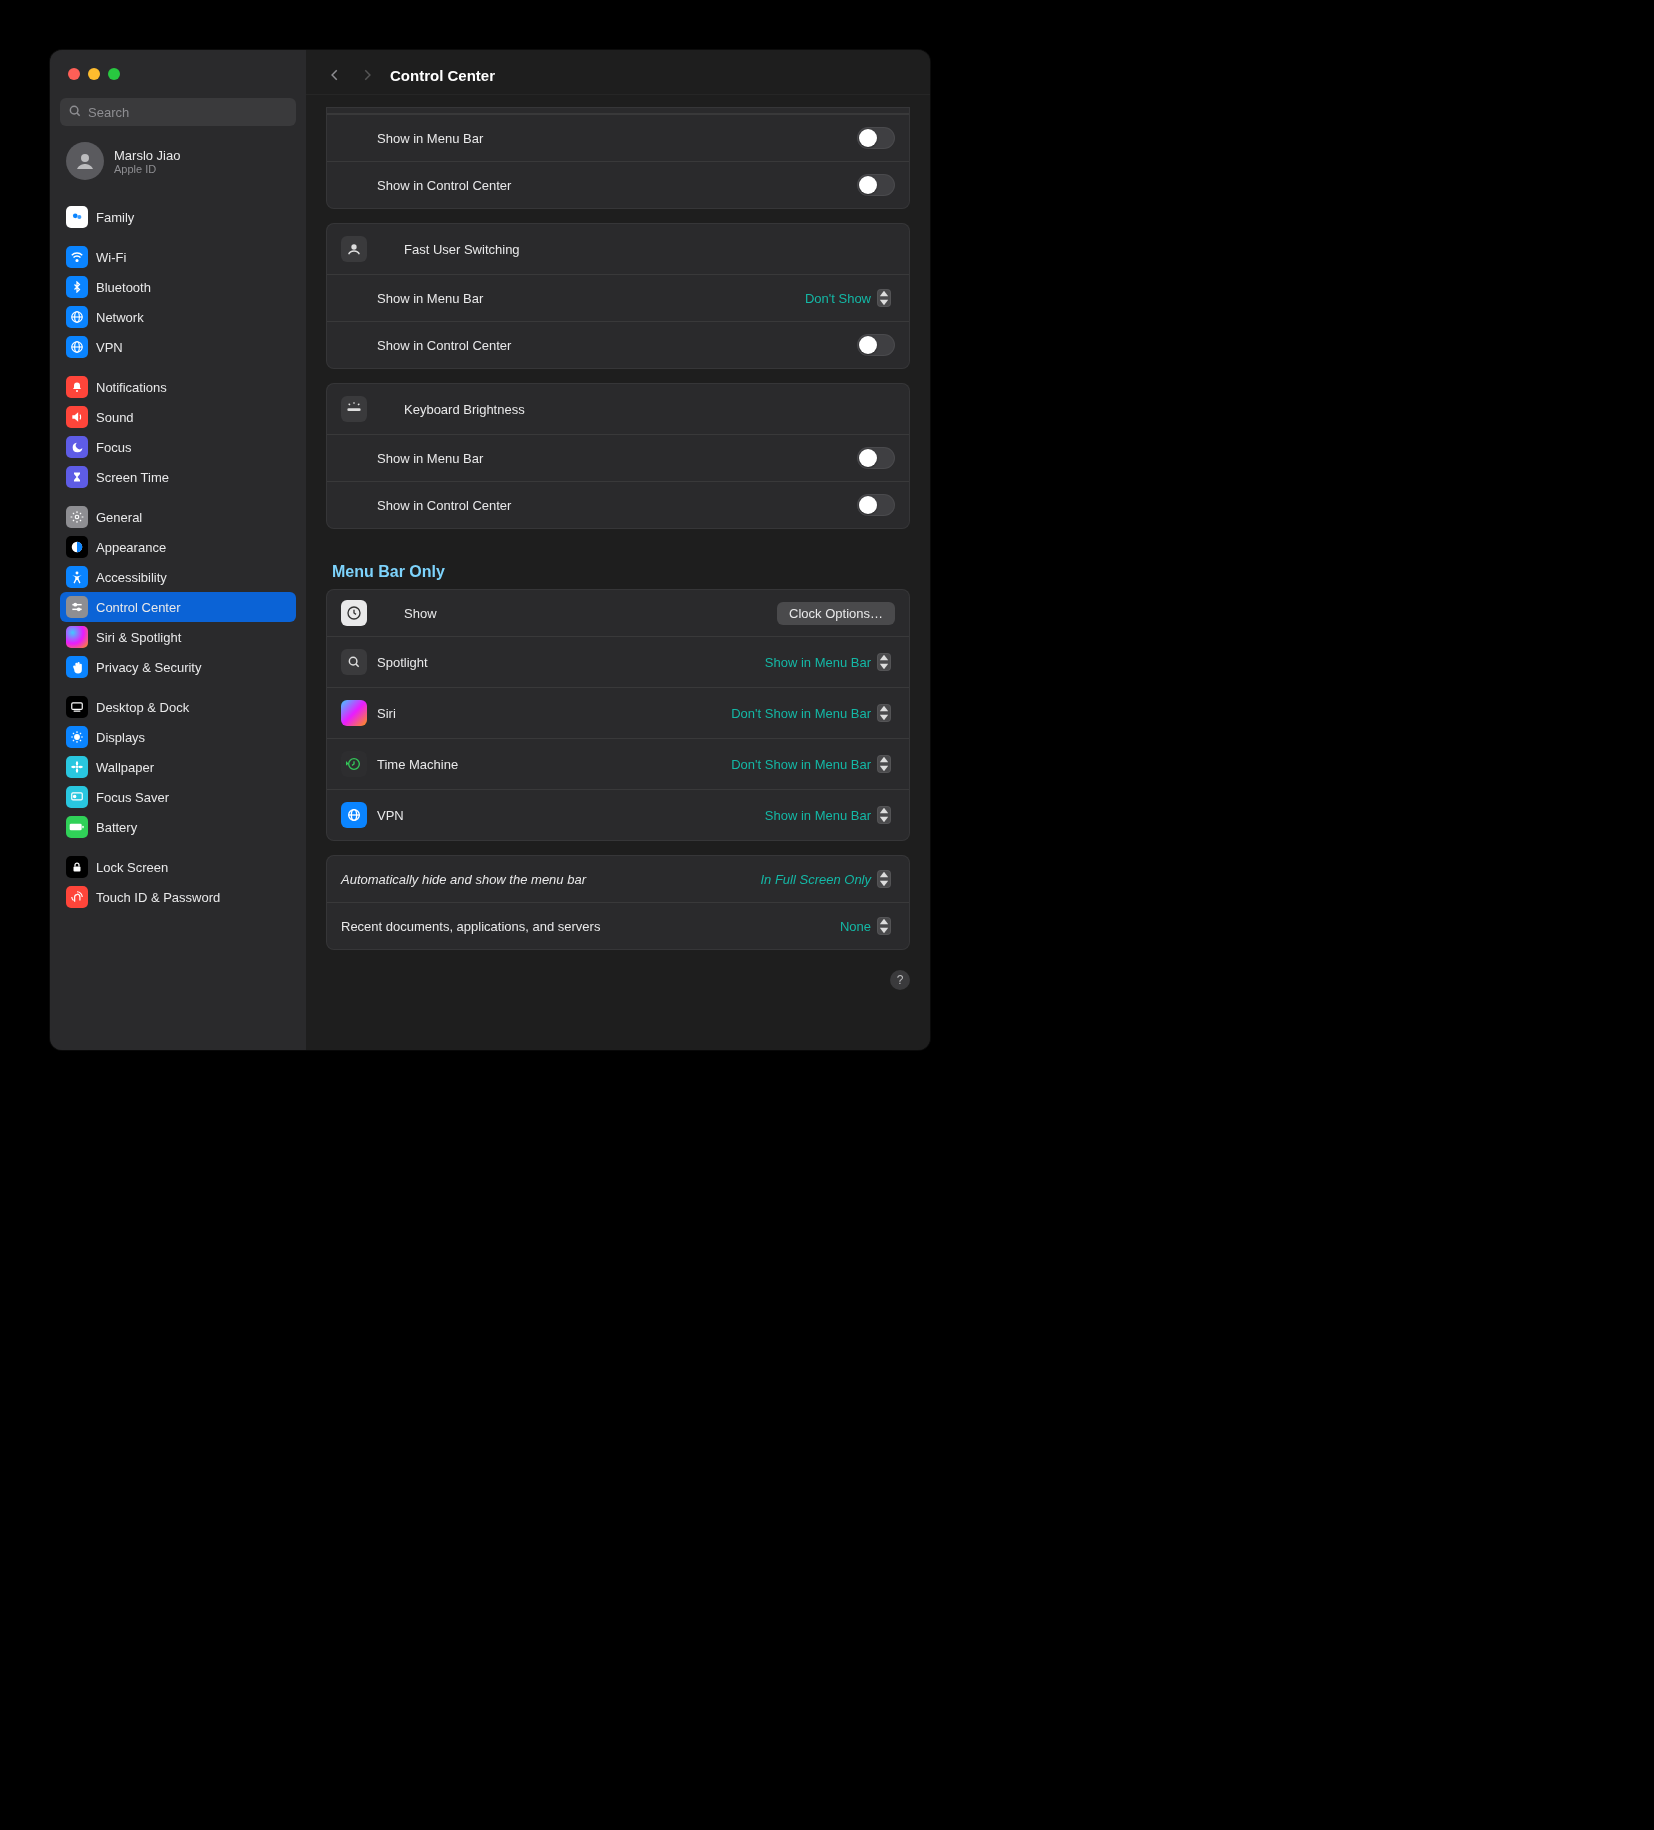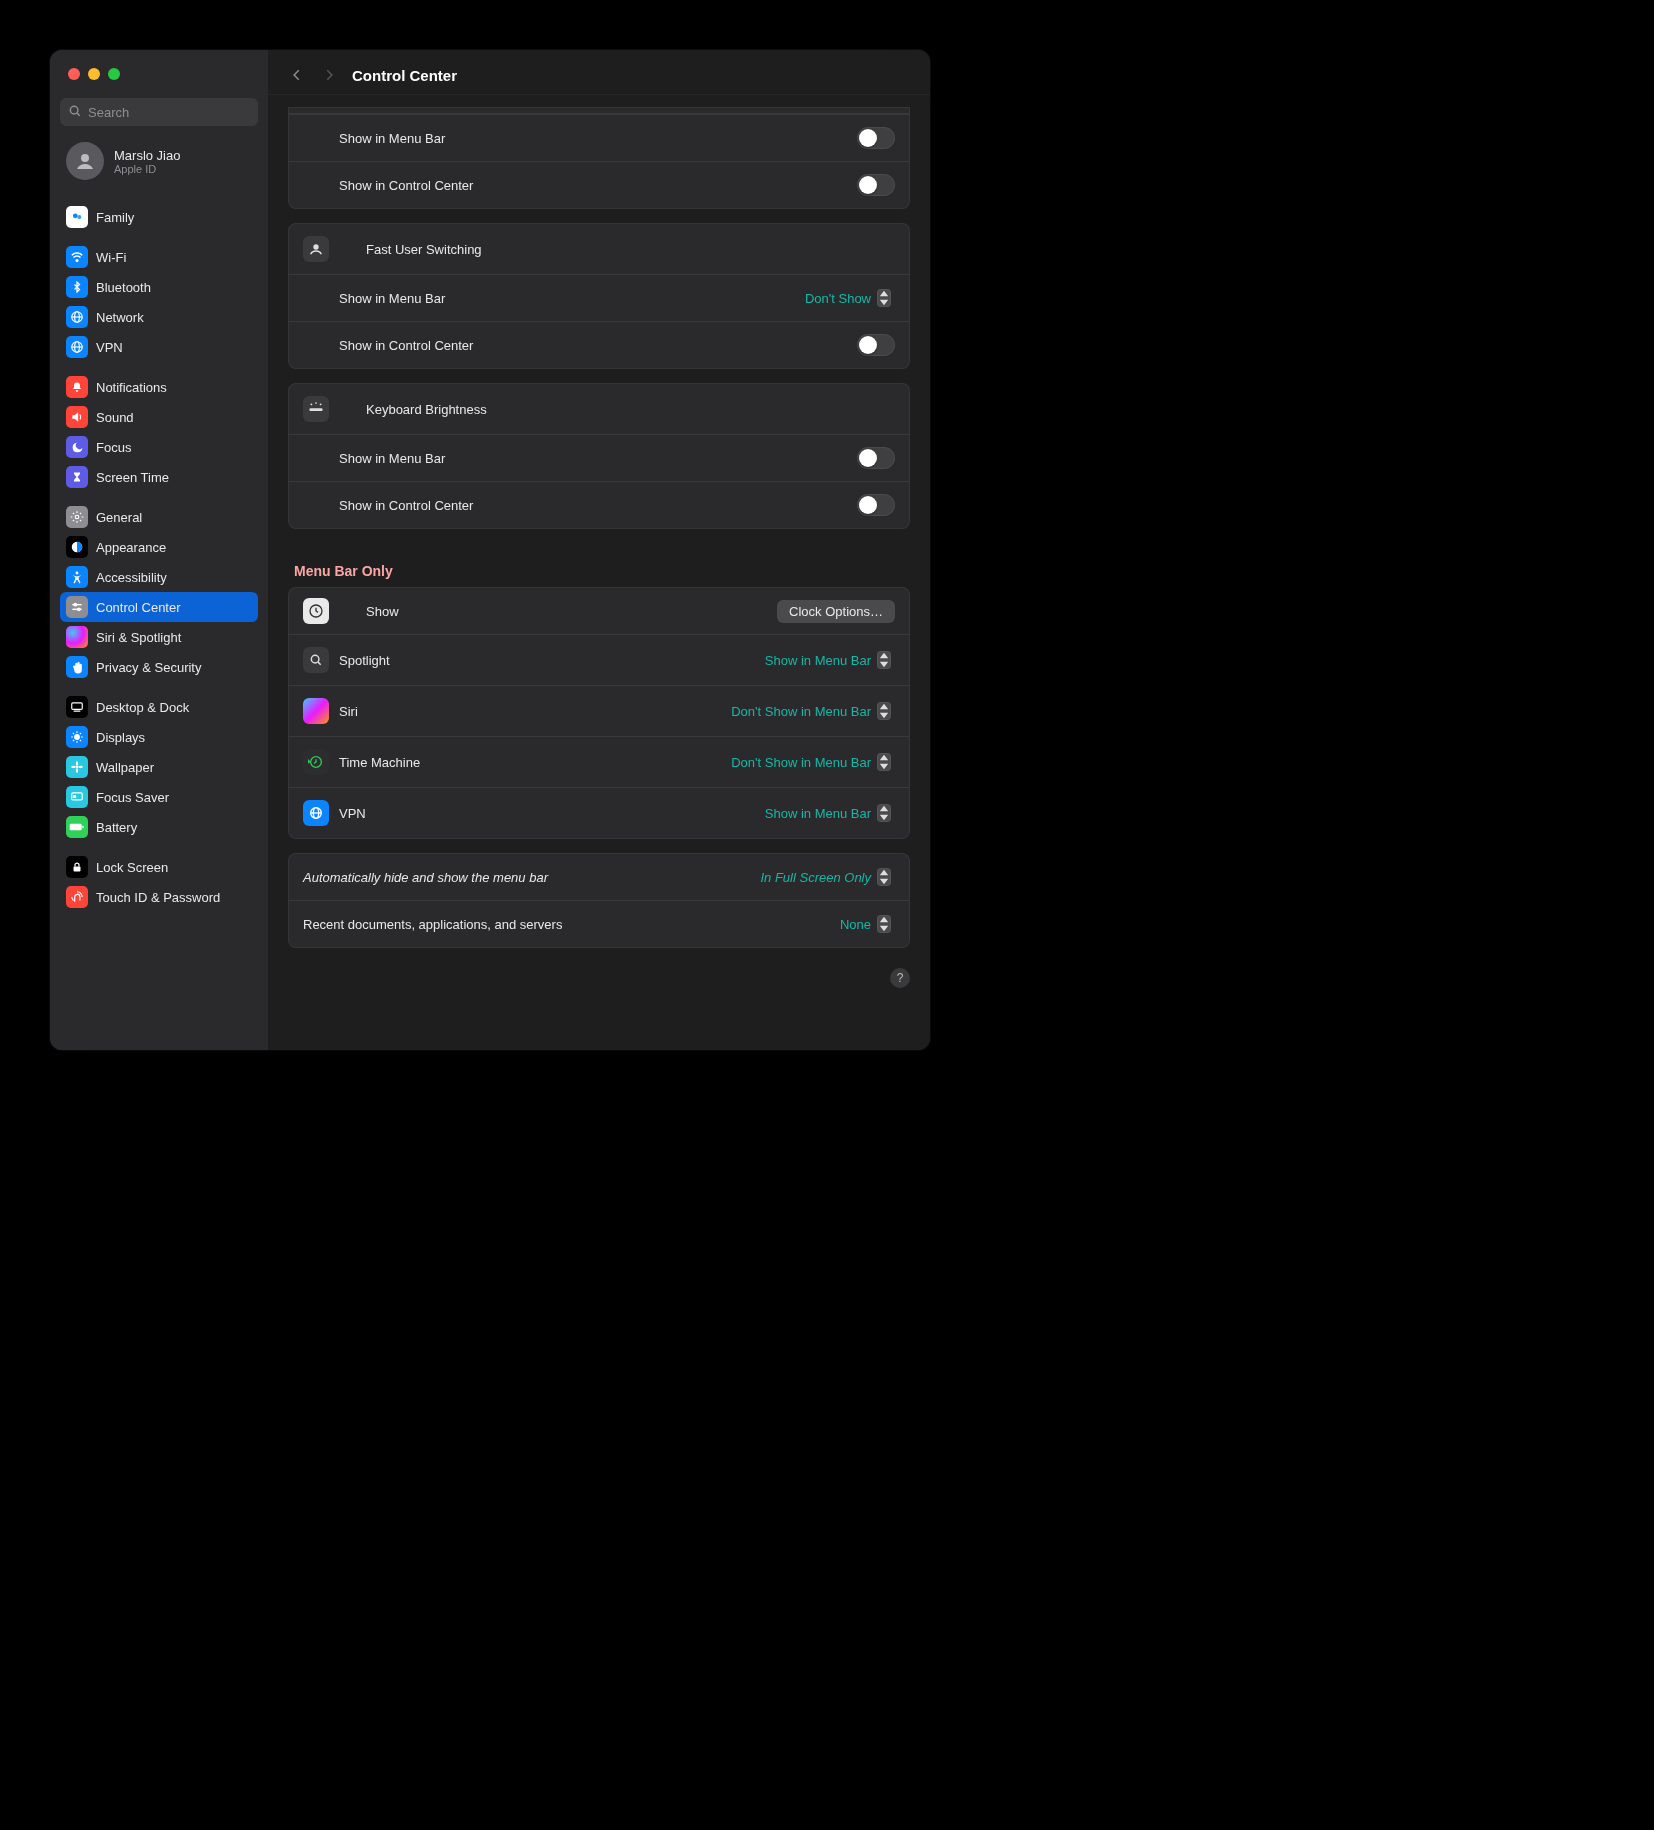--- a/index.html
+++ b/index.html
@@ -17,21 +17,21 @@
     width: 880px;
     height: 1000px;
     background: #1e1e1e;
     border-radius: 12px;
     overflow: hidden;
     box-shadow: 0 20px 60px rgba(0,0,0,0.6), 0 0 0 1px rgba(255,255,255,0.06);
     display: flex;
   }
   
   .sidebar {
-    width: 218px;
+    width: 256px;
     background: #2a2a2c;
     display: flex;
     flex-direction: column;
     padding: 0 10px 0 10px;
     overflow: hidden;
   }
   .traffic {
     display: flex;
     gap: 8px;
     padding: 18px 0 0 8px;
@@ -139,21 +139,21 @@
   .row .indent { width: 36px; flex-shrink:0; }
   .row-label { flex: 1; font-size: 13px; color: #e9e9ea; }
   .row-icon {
     width: 26px; height: 26px; border-radius: 6px;
     display:flex; align-items:center; justify-content:center;
     margin-right: 10px;
     background: #3a3a3c; color: #ddd;
     flex-shrink:0;
   }
   .section-title {
-    font-size: 14px; font-weight: 700; color: #fca5a5;
+    font-size: 16px; font-weight: 700; color: #7dd3fc;
     padding: 20px 6px 8px 6px;
   }
 
   .toggle {
     width: 38px; height: 22px;
     border-radius: 22px;
     background: #3f3f42;
     position: relative;
     box-shadow: inset 0 0 0 1px rgba(255,255,255,0.06);
   }

